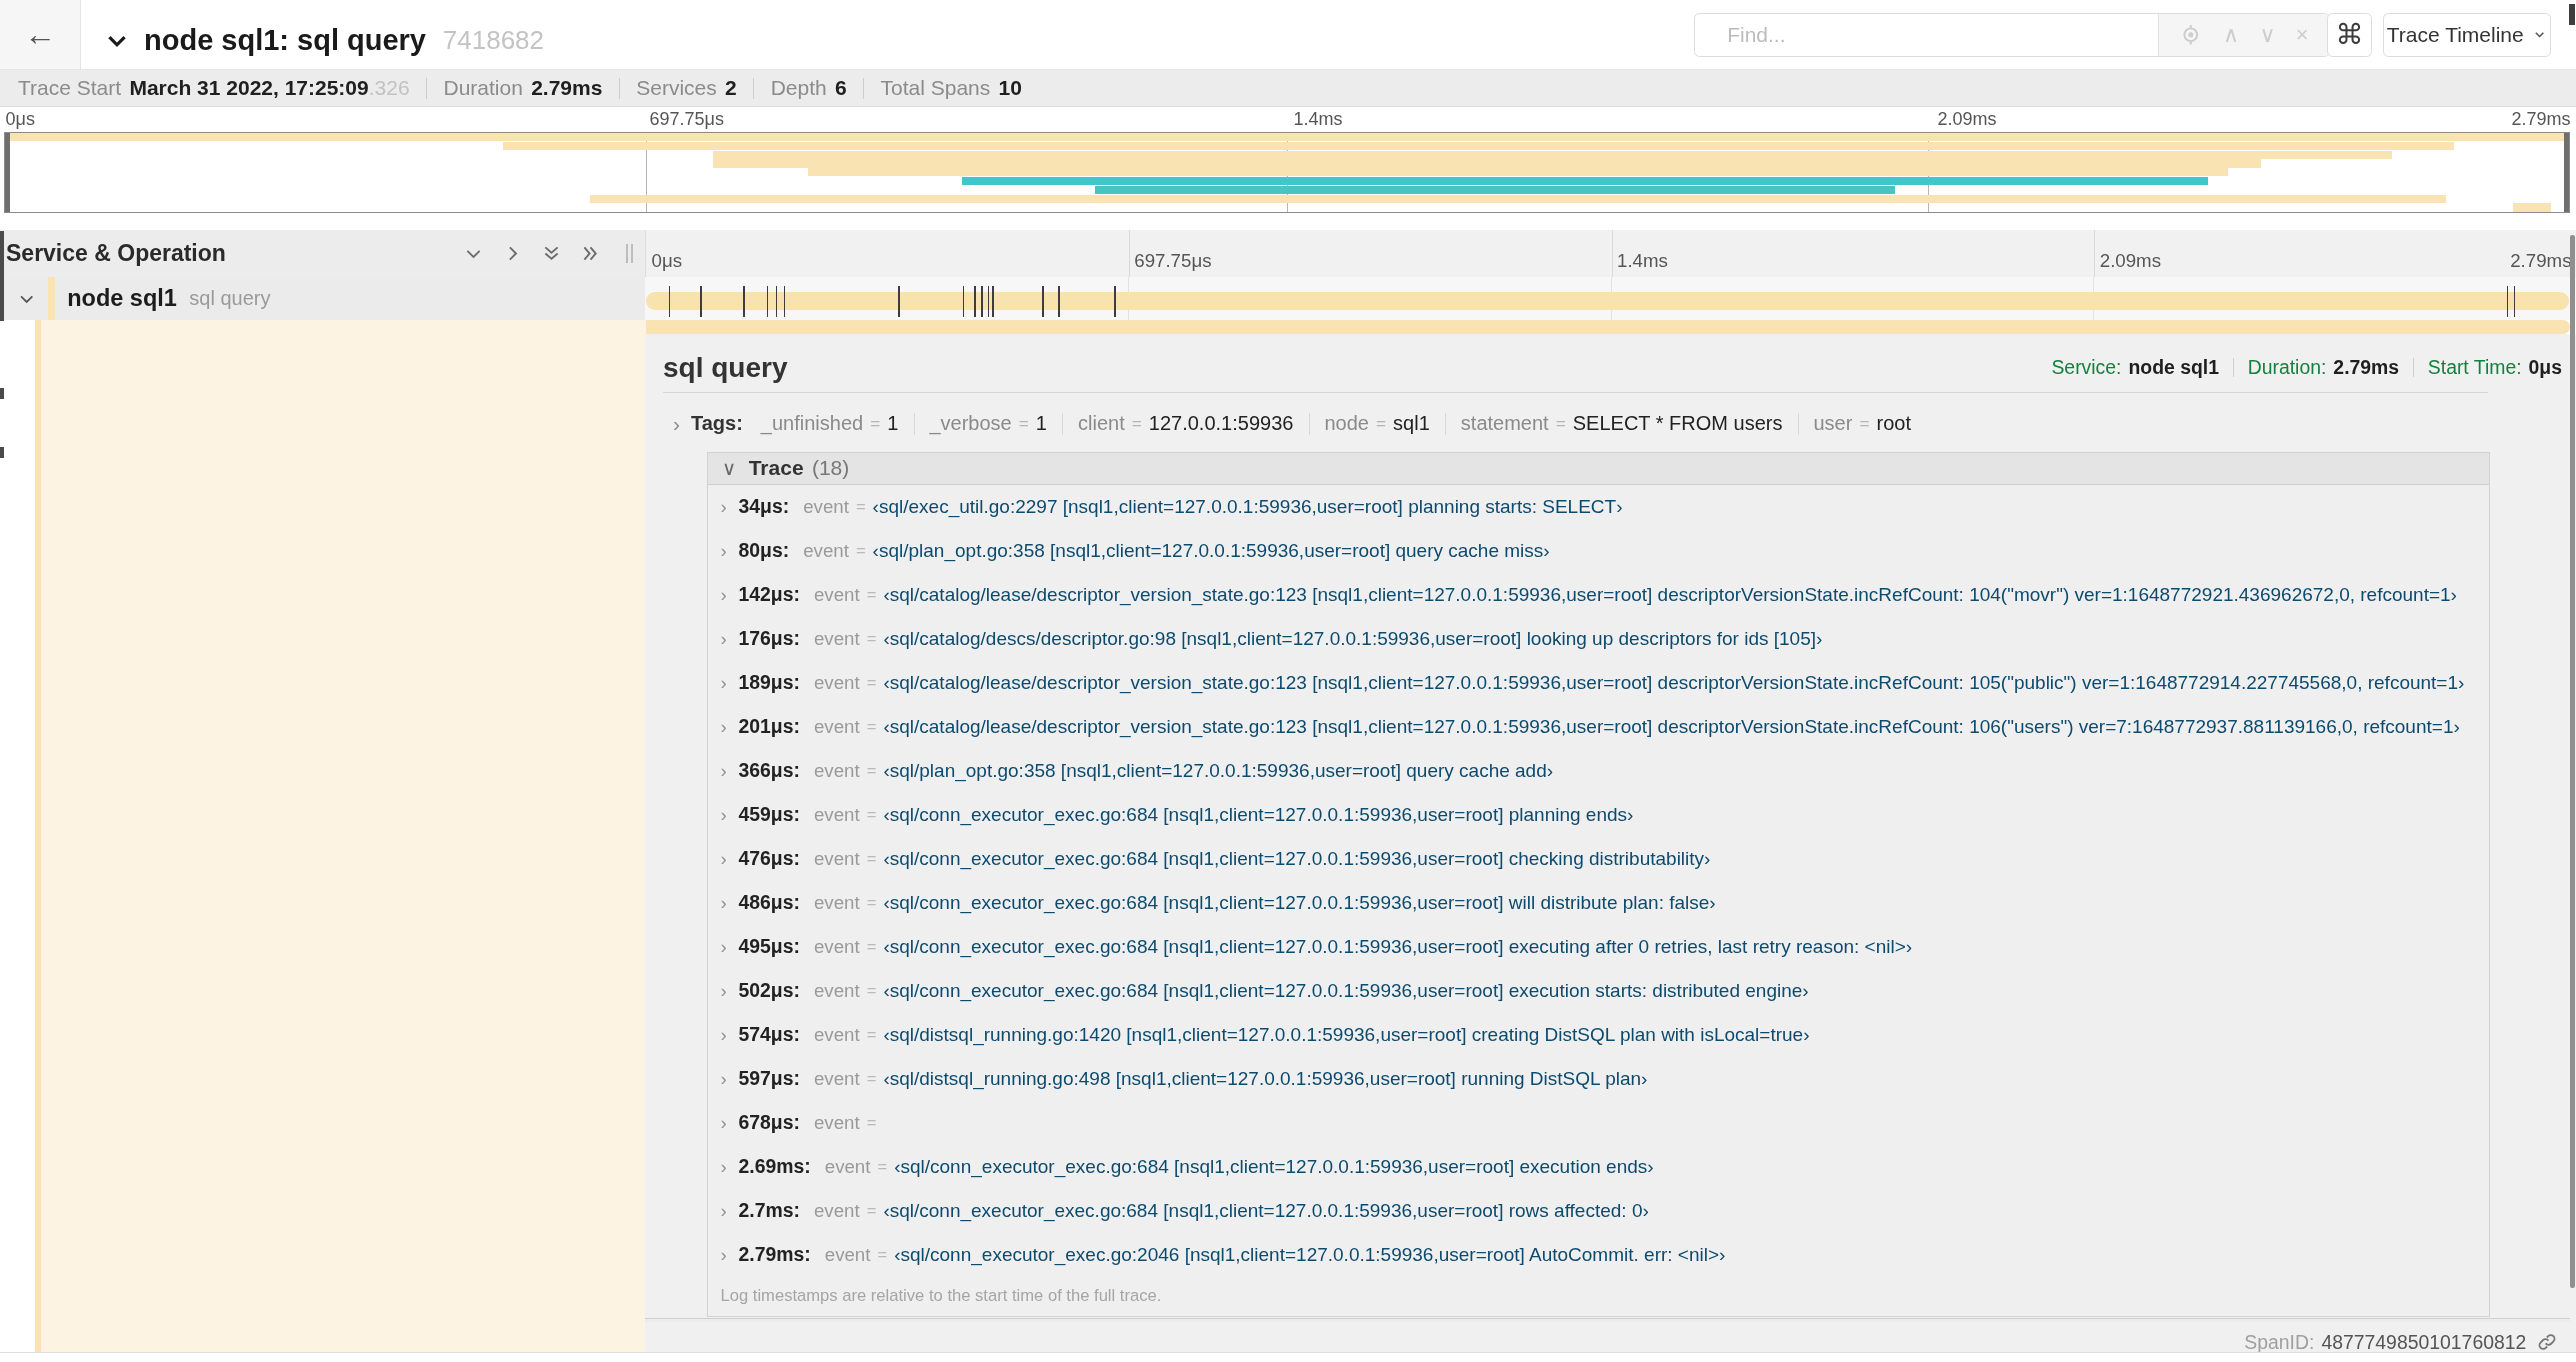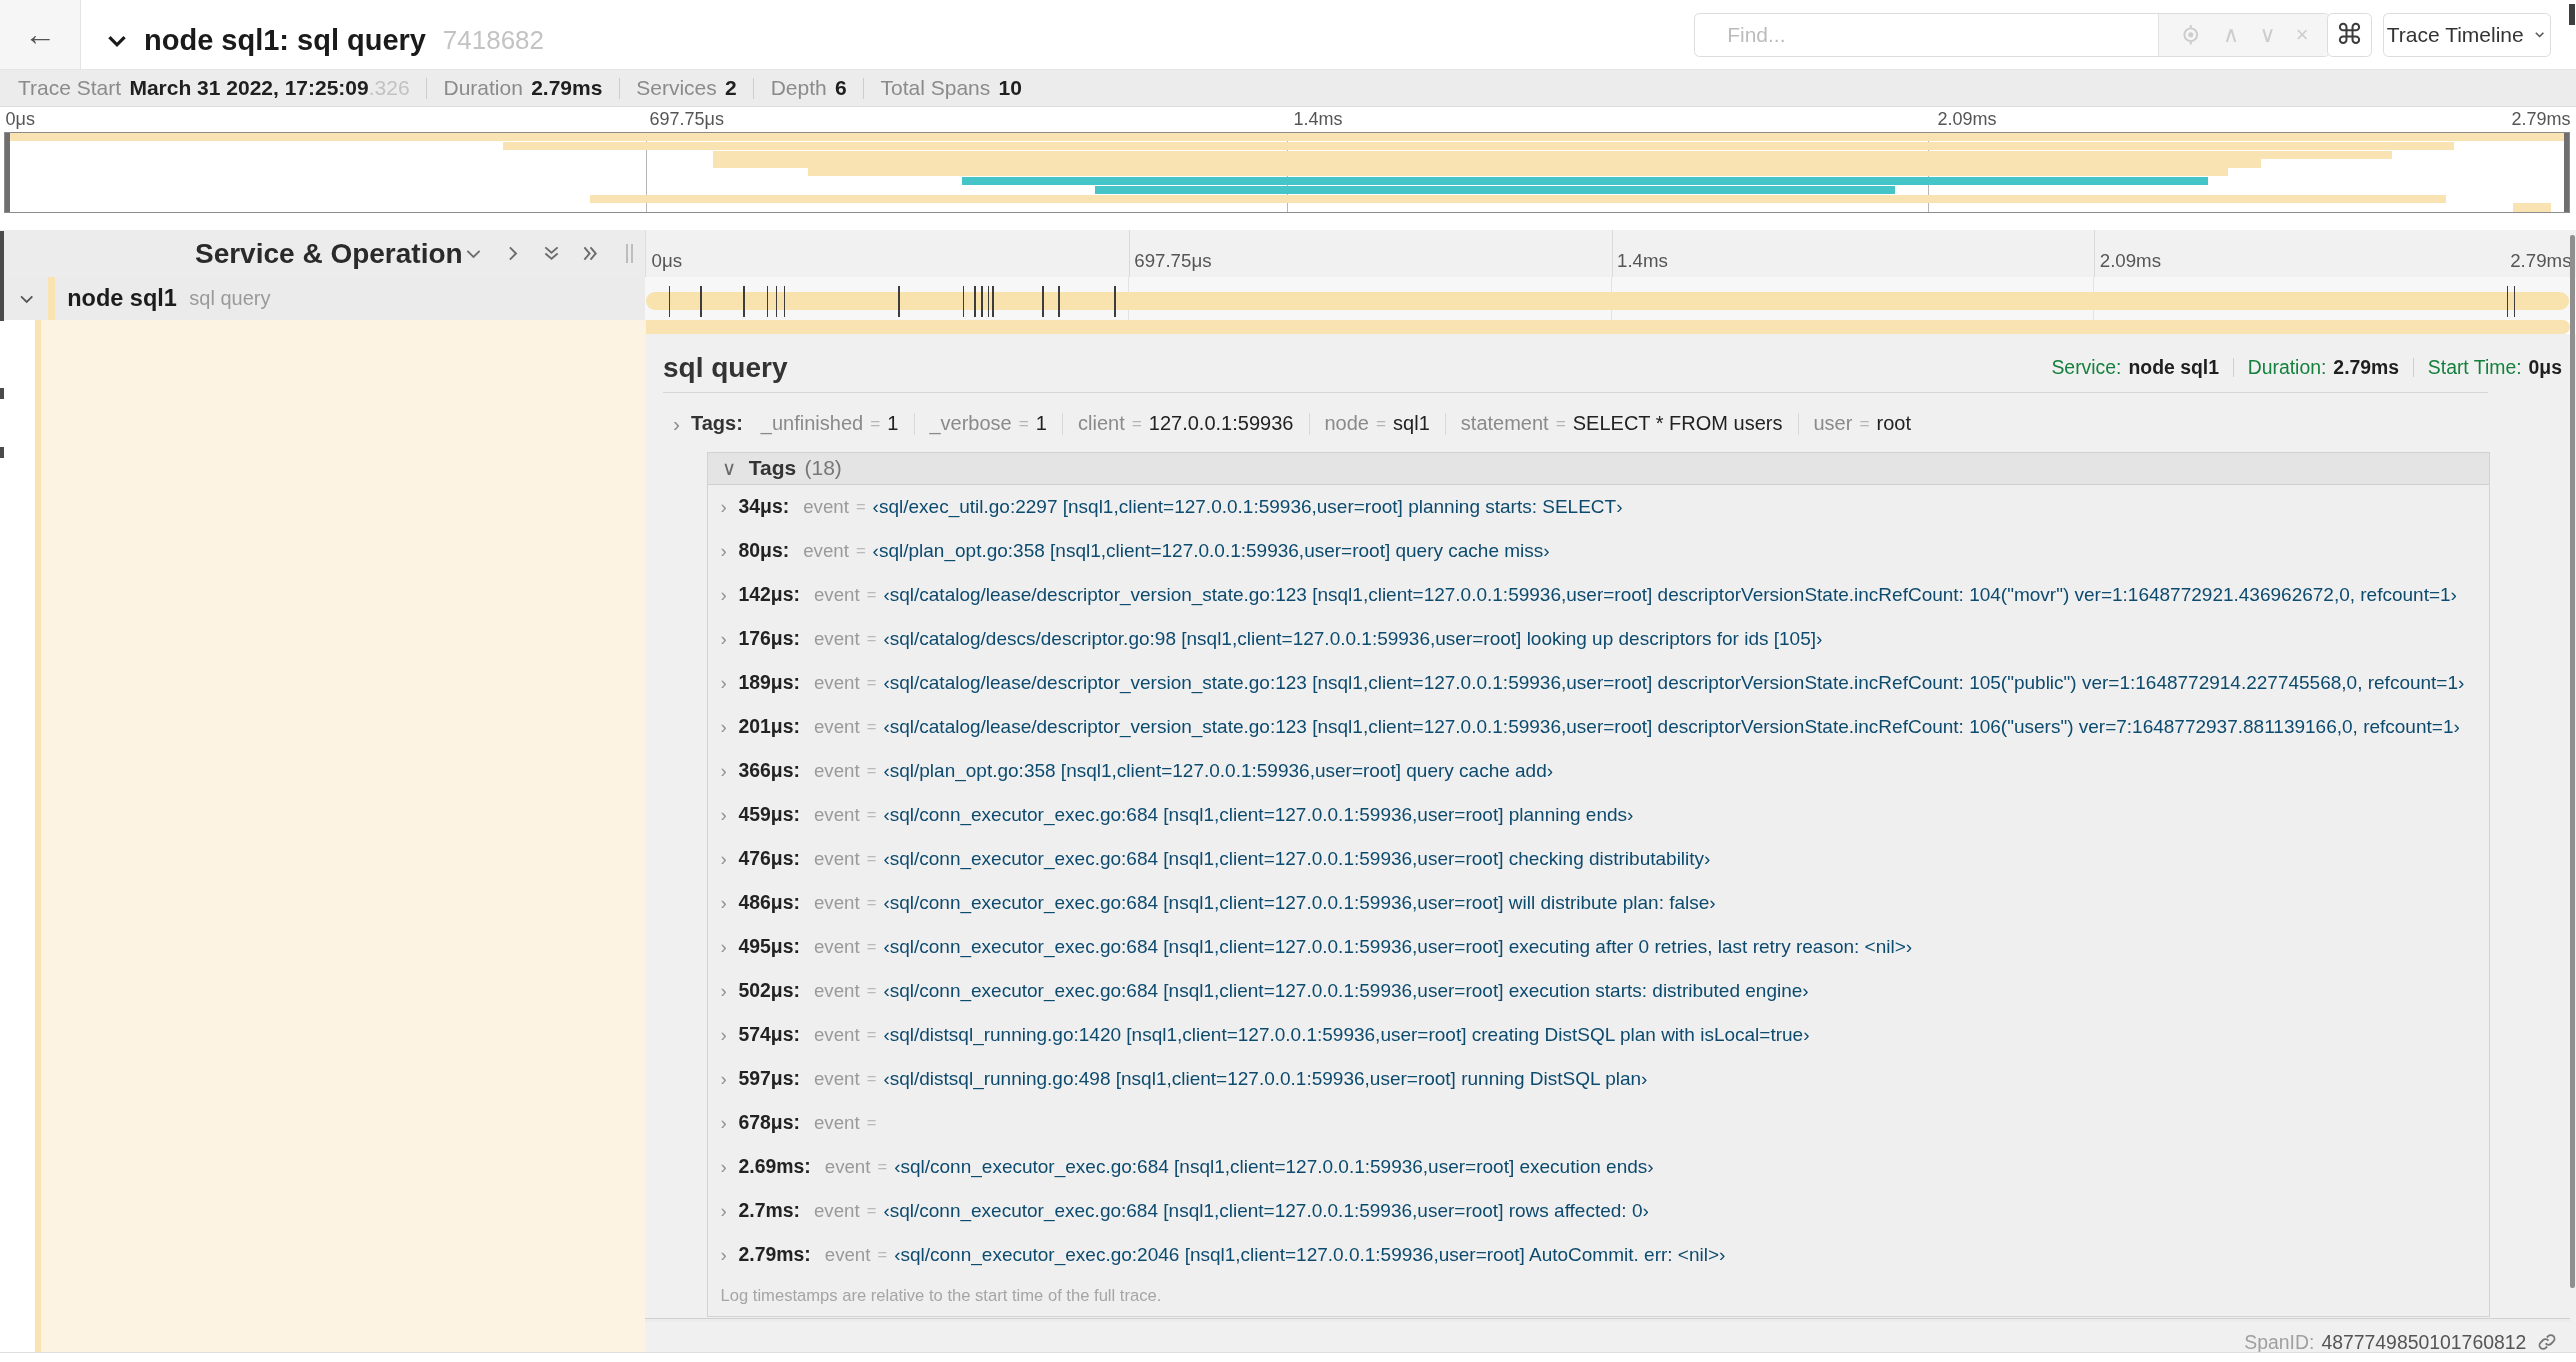--- a/index.html
+++ b/index.html
@@ -42,21 +42,21 @@
   .mm-label{position:absolute;top:0;white-space:nowrap;}
   .mm-canvas{left:4.2px;top:132px;width:2566px;height:81px;border:1.4px solid #8c8c8c;background:#fff;box-sizing:border-box;}
   .mm-grid{position:absolute;top:0;bottom:0;width:0.7px;background:#b5b5b5;}
   .mm-span{position:absolute;}
   .mm-handle{position:absolute;top:0;bottom:0;width:4.8px;background:#6f6f6f;}
 
   
   .tl-header{left:0;top:230px;width:2576px;height:47px;border-bottom:1.4px solid #c6c6c6;
              box-shadow:0 2.1px 2.1px rgba(0,0,0,0.05);}
   .tl-left{left:0;top:0;width:645px;height:100%;background:#ececec;display:flex;align-items:center;box-sizing:border-box;}
-  .svc-op{font-size:28px;font-weight:bold;color:#2a2a2a;margin-left:15px;flex:1;text-align:right;}
+  .svc-op{font-size:23px;font-weight:bold;color:#2a2a2a;margin-left:6px;flex:1;}
   .collapse-icons{display:flex;align-items:center;gap:18px;color:#6d6d6d;margin-right:25px;}
   .collapse-icons .ci{cursor:pointer;display:flex;}
   .splitter{width:9.7px;height:19.4px;display:flex;gap:2.8px;margin-right:9.7px;cursor:col-resize;}
   .splitter i{width:2.1px;height:100%;background:#bdbdbd;}
   .tl-ruler{left:645px;top:0;width:1931px;height:100%;background:#f1f1f1;border-left:0.7px solid #ddd;}
   .ruler-line{position:absolute;top:0;bottom:0;width:0.7px;background:#d9d9d9;}
   .ruler-label{position:absolute;bottom:5.5px;font-size:18.7px;color:#555;white-space:nowrap;}
 
   
   .sp-row{left:0;top:277px;width:2576px;height:43px;}
@@ -357,21 +357,21 @@
           <span class="tag-key">user</span>
           <span class="tag-eq">=</span>
           <span class="tag-val">root</span>
         </span>
       </span>
   </div>
 
   <div class="logs-box">
     <div class="logs-header">
       <span class="logs-caret">∨</span>
-      <span class="logs-title">Tags</span>
+      <span class="logs-title">Trace</span>
       <span class="logs-count">(18)</span>
     </div>
     <div id="logs-rows">
         <div class="log-row">
           <span class="log-caret">›</span>
           <span class="log-time">34μs:</span>
           <span class="log-field">event</span>
           <span class="log-eq">=</span>
           <span class="log-value">‹sql/exec_util.go:2297 [nsql1,client=127.0.0.1:59936,user=root] planning starts: SELECT›</span>
         </div>

